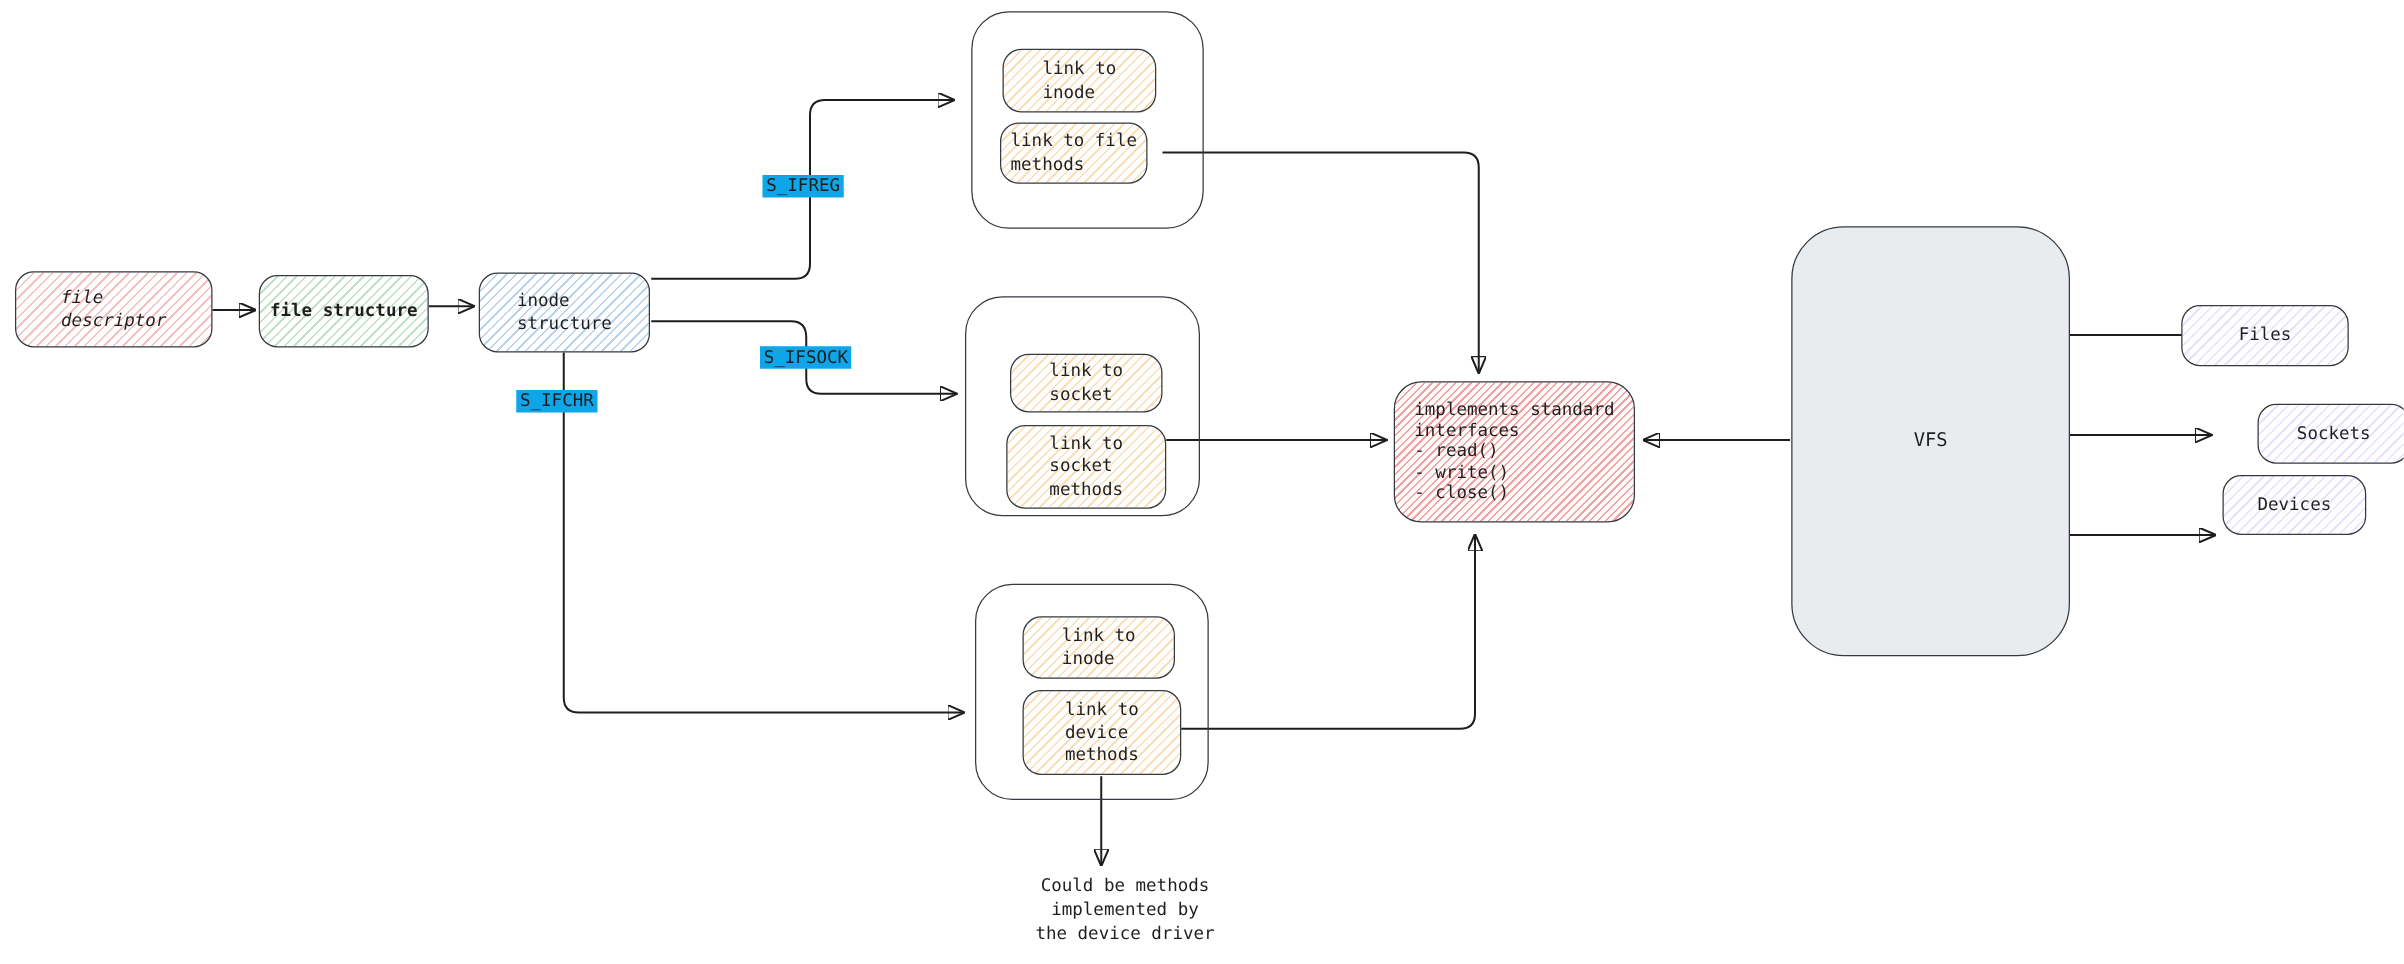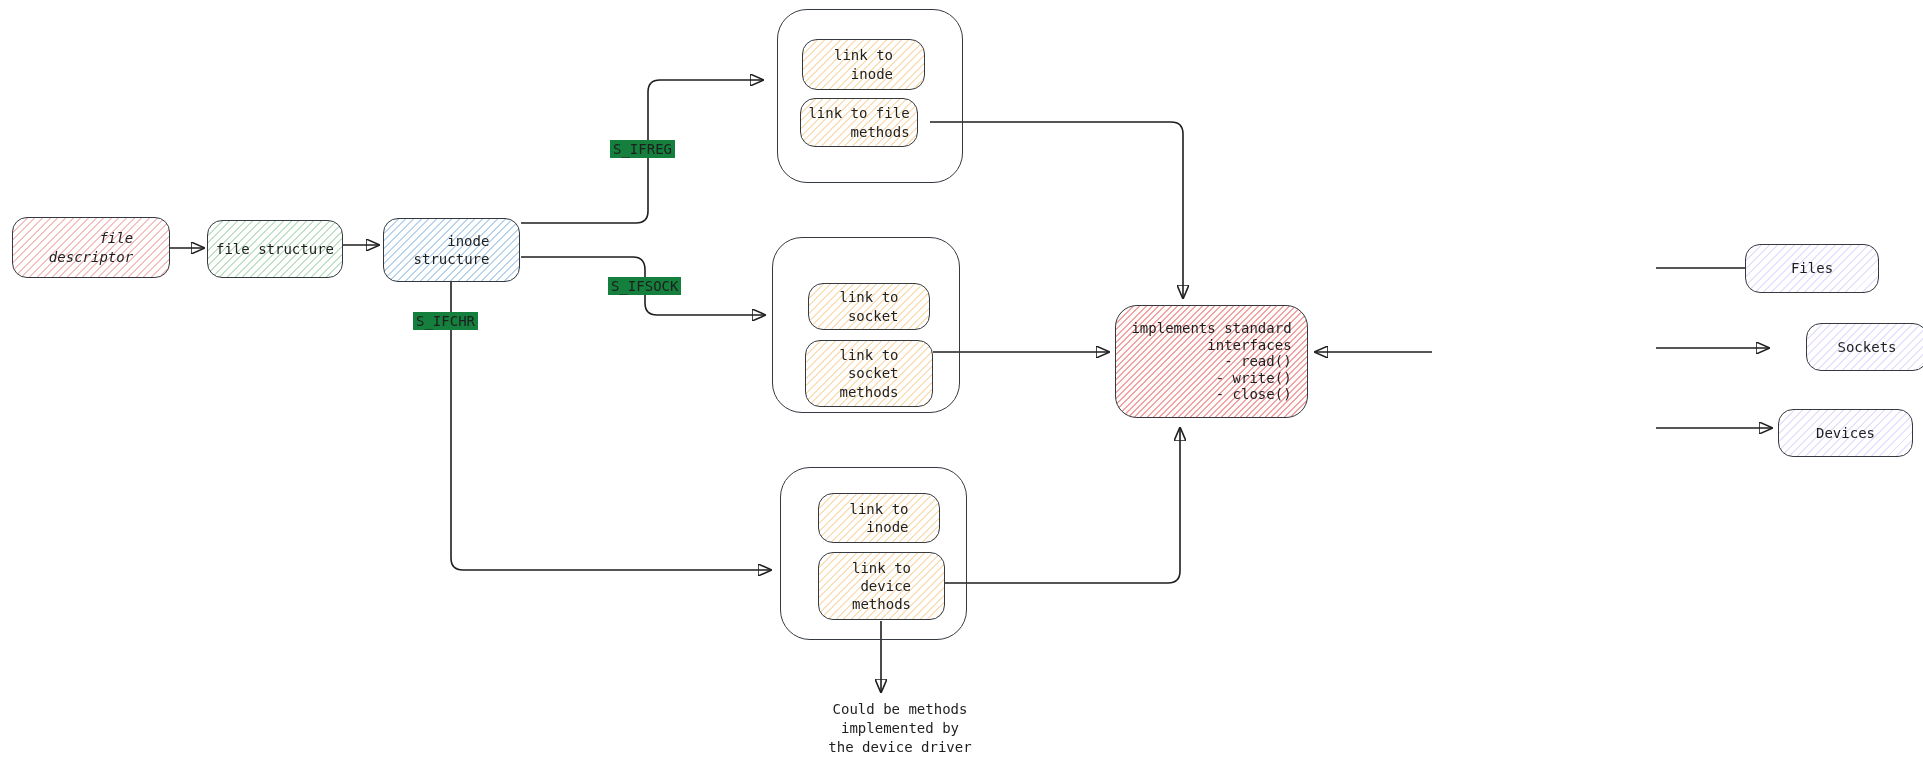--- a/index.html
+++ b/index.html
@@ -17,48 +17,48 @@
     color:var(--text);
     overflow:hidden;
   }
   svg.wires{position:absolute;left:0;top:0;z-index:1;}
   svg.wires path{fill:none;stroke:var(--arrow);stroke-width:1.6;}
   .node{
     position:absolute;z-index:2;
     border:1.6px solid var(--stroke);
     border-radius:15px;
     display:flex;align-items:center;justify-content:center;
-    text-align:right;
+    text-align:left;
     font-size:14px;line-height:1.3;
     background-color:#fff;
     box-sizing:border-box;
     white-space:pre-line;
   }
   .container-box{
     position:absolute;z-index:2;
     border:1.6px solid var(--stroke);
     border-radius:30px;
     background:transparent;
     box-sizing:border-box;
   }
   
   .hatch-red{background-image:repeating-linear-gradient(135deg,rgba(224,49,49,0.0) 0px,rgba(224,49,49,0.0) 4px,rgba(224,49,49,0.30) 4px,rgba(224,49,49,0.30) 5.4px);font-style:italic;}
-  .hatch-green{background-image:repeating-linear-gradient(135deg,rgba(47,158,68,0.0) 0px,rgba(47,158,68,0.0) 4px,rgba(47,158,68,0.30) 4px,rgba(47,158,68,0.30) 5.4px);}
+  .hatch-green{background-image:repeating-linear-gradient(135deg,rgba(47,158,68,0.0) 0px,rgba(47,158,68,0.0) 4px,rgba(47,158,68,0.30) 4px,rgba(47,158,68,0.30) 5.4px);font-weight:bold;}
   .hatch-blue{background-image:repeating-linear-gradient(135deg,rgba(25,113,194,0.0) 0px,rgba(25,113,194,0.0) 4px,rgba(25,113,194,0.30) 4px,rgba(25,113,194,0.30) 5.4px);}
   .hatch-yellow{background-image:repeating-linear-gradient(135deg,rgba(240,140,0,0.0) 0px,rgba(240,140,0,0.0) 4px,rgba(240,140,0,0.28) 4px,rgba(240,140,0,0.28) 5.4px);}
   .hatch-violet{background-image:repeating-linear-gradient(135deg,rgba(151,117,250,0.0) 0px,rgba(151,117,250,0.0) 4.5px,rgba(151,117,250,0.22) 4.5px,rgba(151,117,250,0.22) 5.8px);}
   .hatch-red-dense{background-image:repeating-linear-gradient(135deg,rgba(224,49,49,0.02) 0px,rgba(224,49,49,0.02) 3px,rgba(224,49,49,0.45) 3px,rgba(224,49,49,0.45) 4.4px);}
   .vfs{
     background-color:var(--vfs-fill);
     border-radius:42px;
     font-size:15px;
   }
   .edge-label{
     position:absolute;z-index:3;
-    background:#15803d;
+    background:#0ea5e9;
     padding:1px 3px;
     font-size:14px;
     white-space:nowrap;
   }
   .note{
     position:absolute;z-index:2;
     font-size:14px;line-height:19px;
     text-align:center;
     white-space:pre-line;
   }
@@ -139,28 +139,31 @@
   </div>
 
   <div class="node hatch-red-dense impl" style="left:1115px;top:305px;width:193px;height:113px;line-height:16.5px">
     <span>implements standard
 interfaces
 - read()
 - write()
 - close()</span>
   </div>
 
+  <div class="node vfs" style="left:1433px;top:181px;width:223px;height:344px">
+    <span>VFS</span>
+  </div>
 
   <div class="node hatch-violet" style="left:1745px;top:244px;width:134px;height:49px">
     <span>Files</span>
   </div>
   <div class="node hatch-violet" style="left:1806px;top:323px;width:122px;height:48px">
     <span>Sockets</span>
   </div>
-  <div class="node hatch-violet" style="left:1778px;top:409px;width:135px;height:48px">
+  <div class="node hatch-violet" style="left:1778px;top:380px;width:115px;height:48px">
     <span>Devices</span>
   </div>
 
   <div class="note" style="left:810px;top:700px;width:180px">Could be methods
 implemented by
 the device driver</div>
 
 </div>
 
 </body></html>

